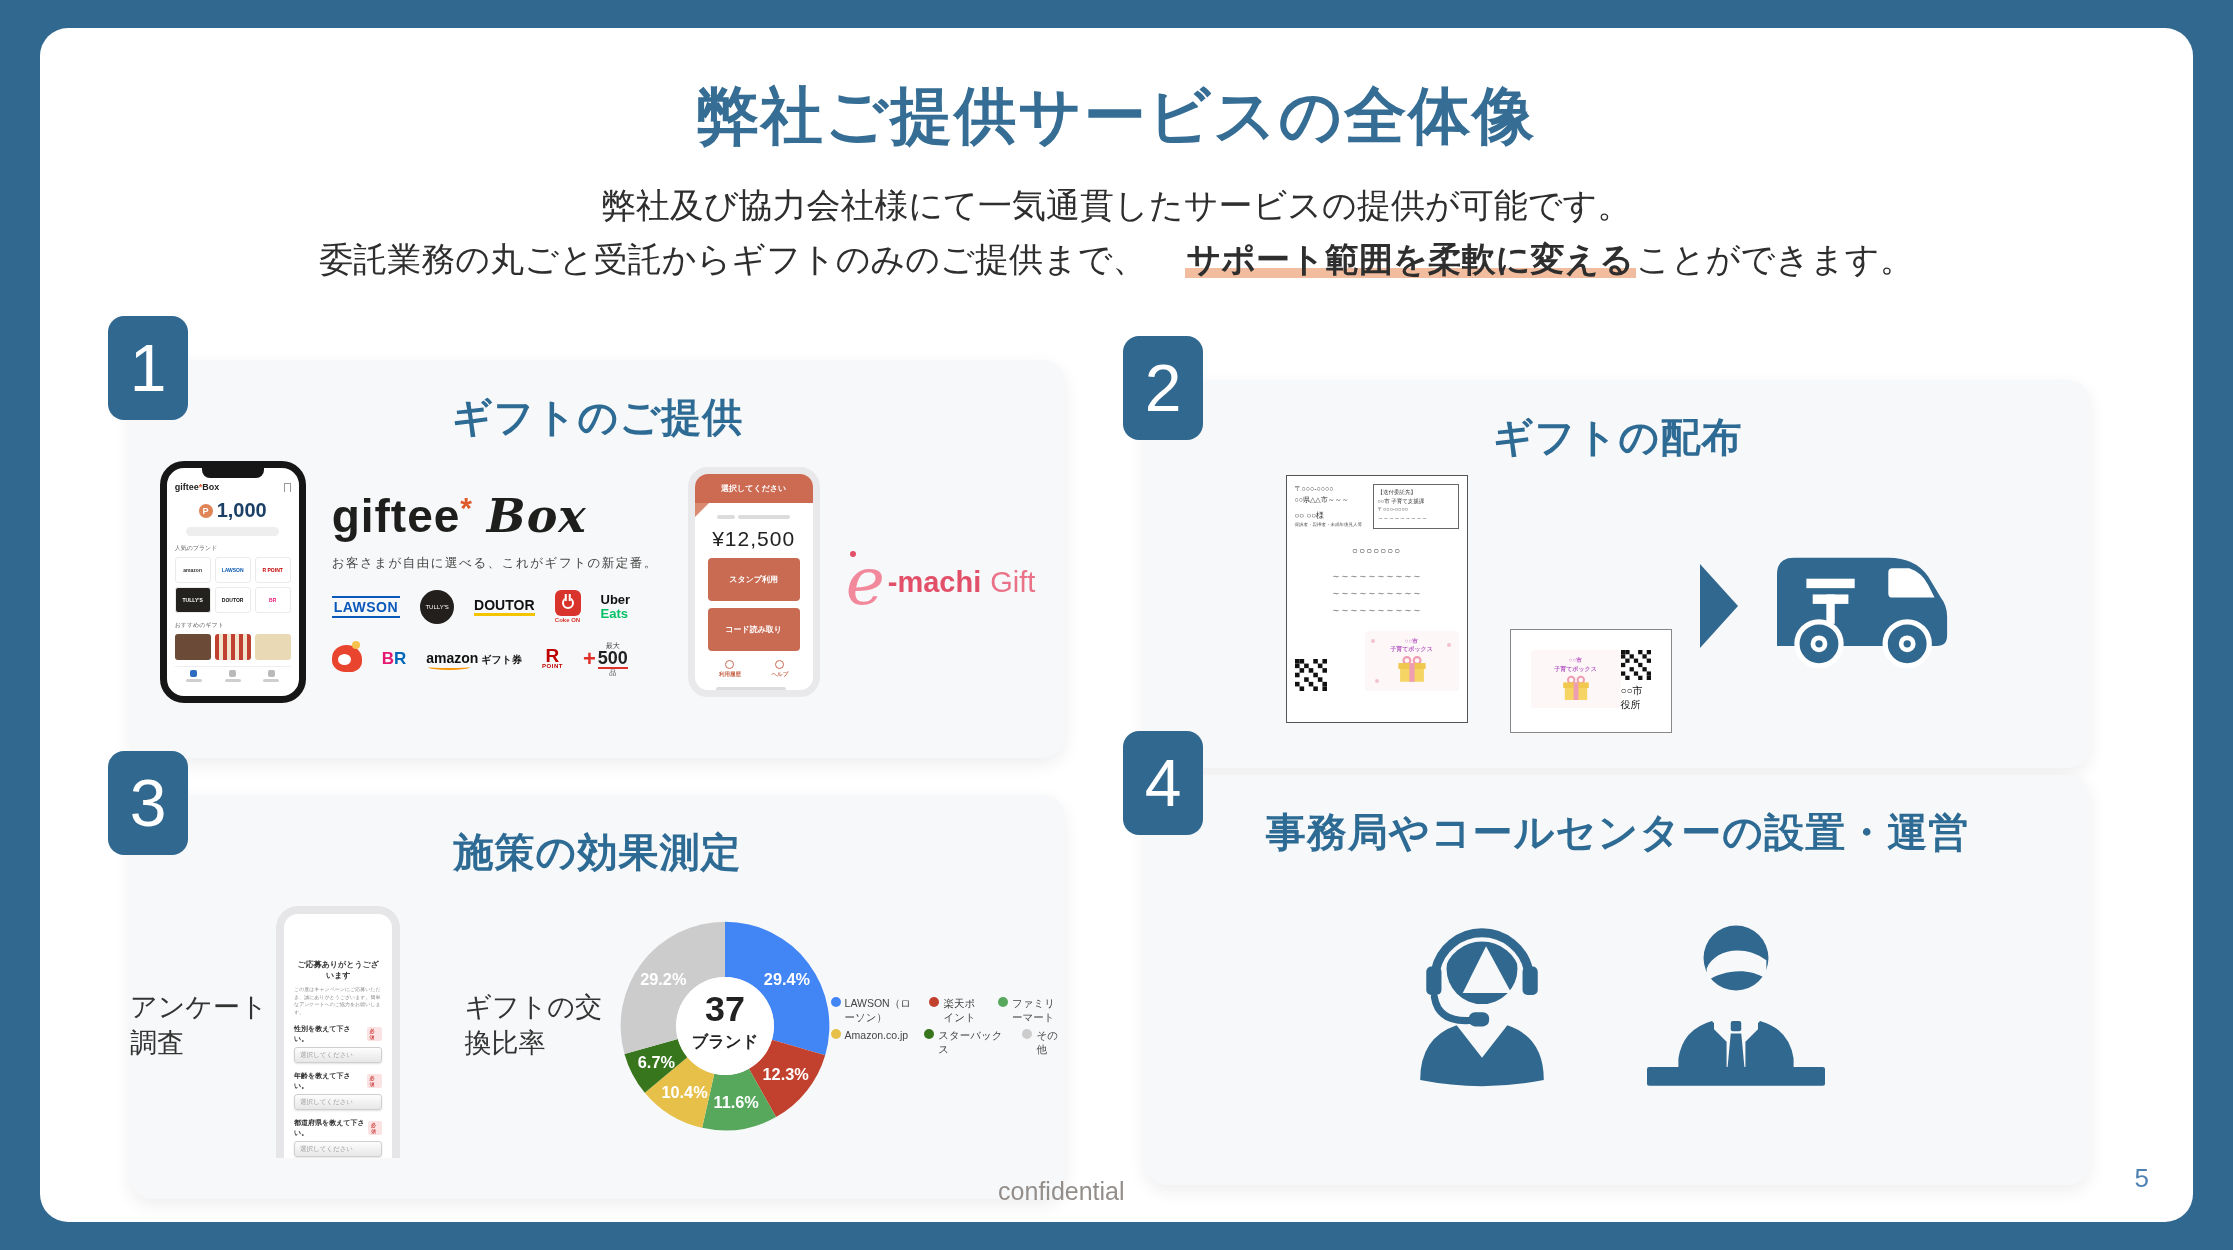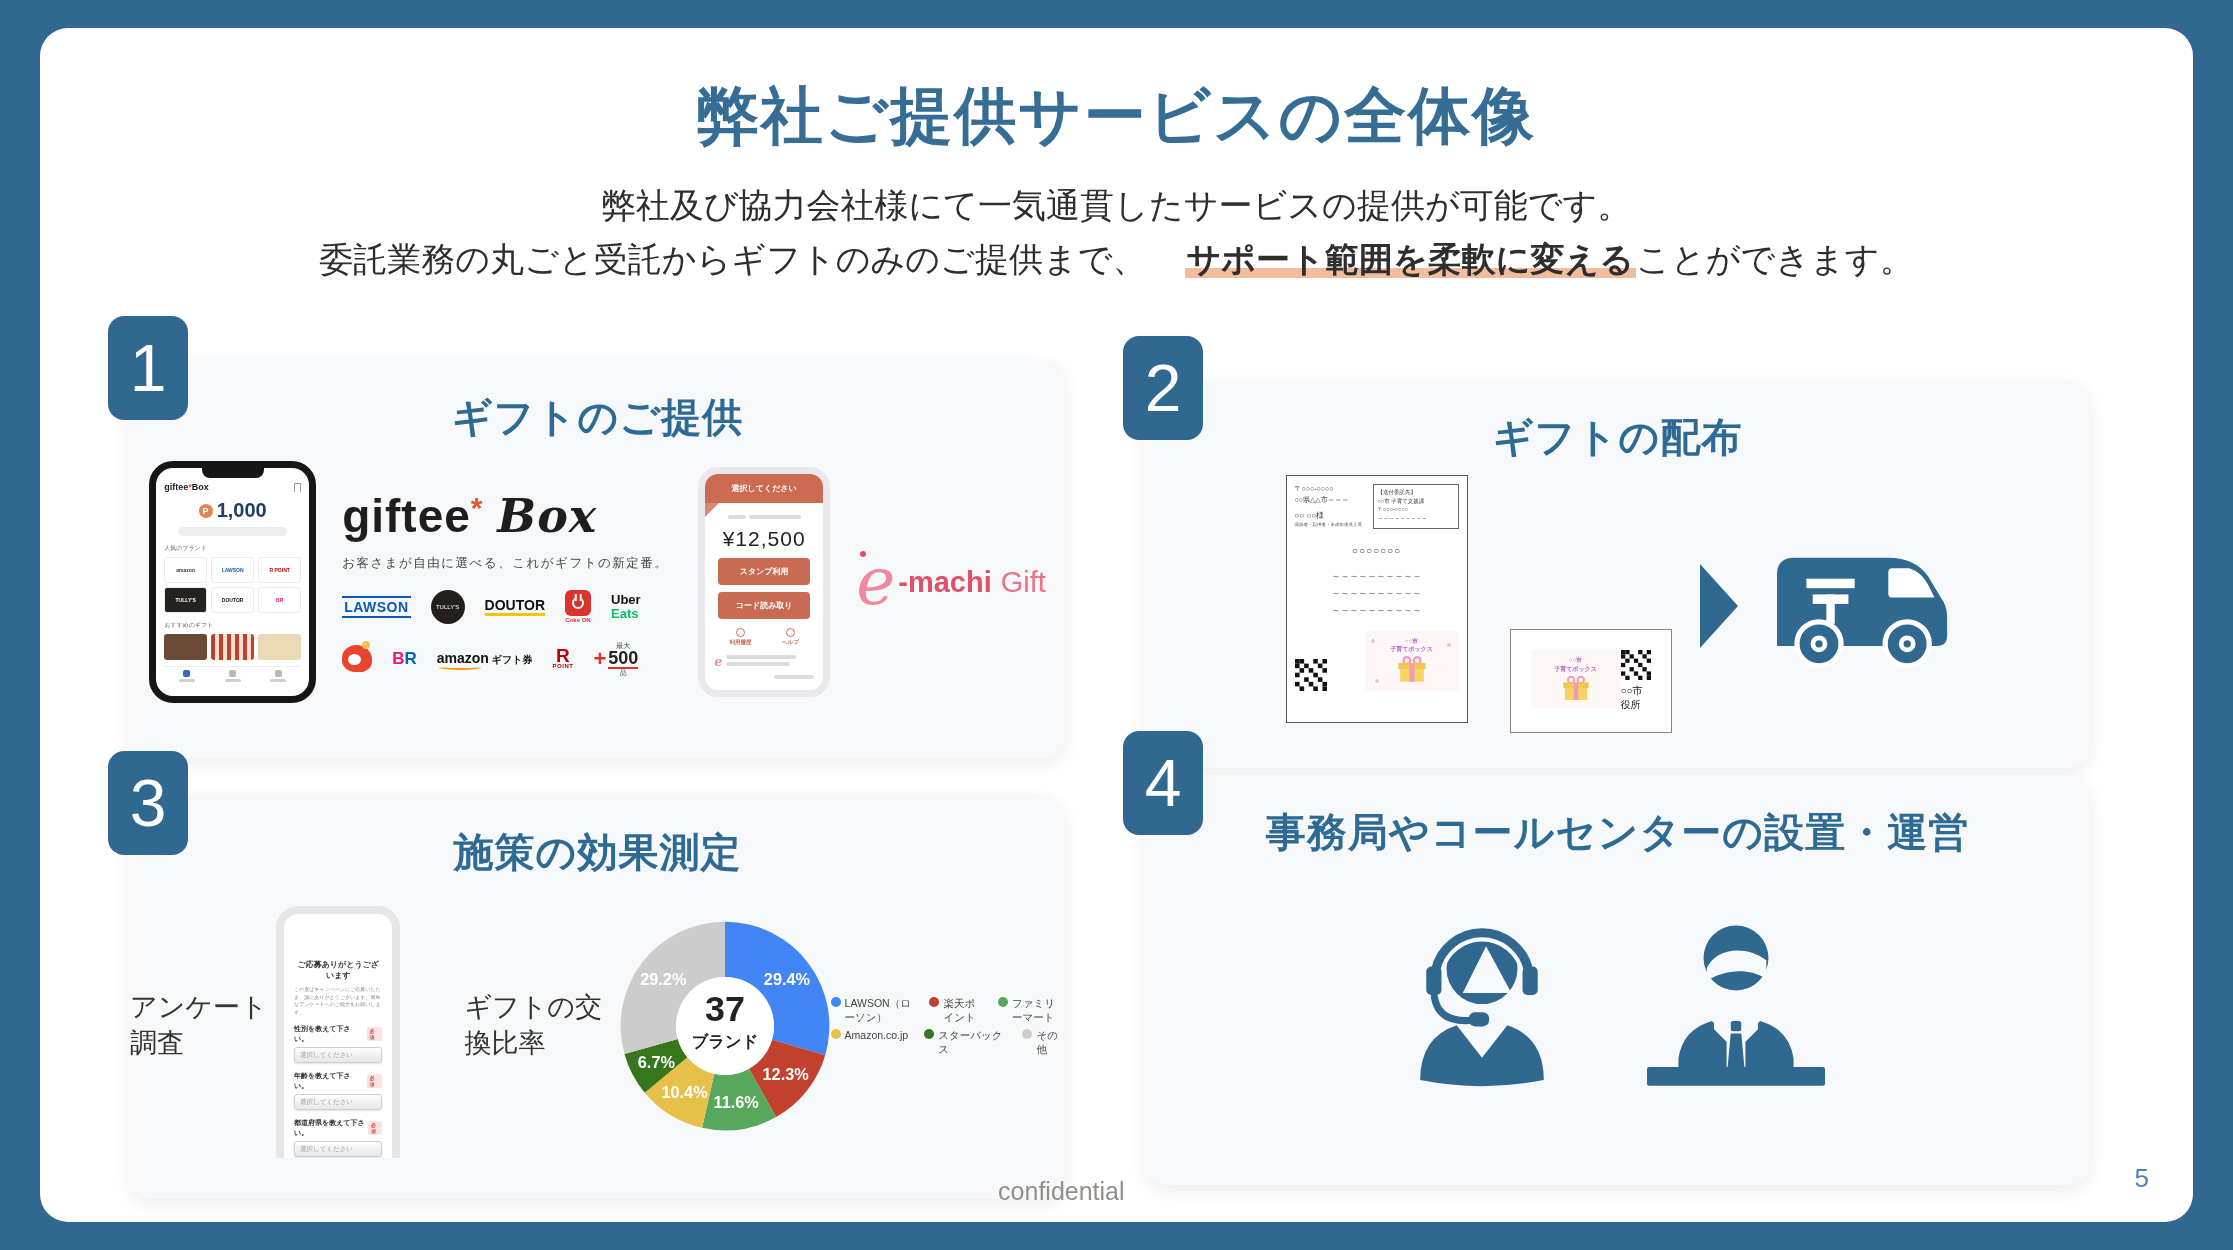--- a/index.html
+++ b/index.html
@@ -20,21 +20,21 @@
   .card{position:absolute;background:var(--cardbg);border-radius:22px;box-shadow:0 6px 18px rgba(0,0,0,.07);}
   .card1{left:90px;top:332px;width:935px;height:398px;}
   .card2{left:1105px;top:352px;width:945px;height:388px;}
   .card3{left:90px;top:767px;width:935px;height:404px;}
   .card4{left:1105px;top:747px;width:945px;height:410px;}
   .badge{position:absolute;left:-22px;top:-44px;width:80px;height:104px;background:var(--teal);border-radius:16px;color:#fff;
          display:flex;align-items:center;justify-content:center;font-size:66px;font-weight:300;}
   .card-title{padding-top:30px;text-align:center;font-size:40px;font-weight:bold;color:#2e6b94;letter-spacing:1px;}
   
   .c1row{display:flex;justify-content:center;align-items:center;gap:26px;margin-top:16px;padding:0 18px;}
-  .phone-black{width:167px;height:242px;border:7px solid #161616;border-radius:24px;background:#fff;position:relative;overflow:hidden;flex:none;}
+  .phone-black{width:146px;height:242px;border:7px solid #161616;border-radius:24px;background:#fff;position:relative;overflow:hidden;flex:none;}
   .notch{position:absolute;top:0;left:50%;transform:translateX(-50%);width:62px;height:10px;background:#161616;border-radius:0 0 8px 8px;}
   .pb-in{padding:14px 8px 0;font-size:6px;color:#555;}
   .pb-head{display:flex;justify-content:space-between;align-items:center;}
   .pb-logo{font-size:9px;font-weight:bold;color:#222;}
   .pb-logo .st{color:#e0592a;}
   .bookmark{width:7px;height:9px;border:1px solid #999;border-bottom:none;}
   .pb-points{display:flex;justify-content:center;align-items:center;gap:4px;margin-top:7px;}
   .pcoin{width:14px;height:14px;border-radius:50%;background:#e08558;color:#fff;font-size:9px;font-weight:bold;display:flex;align-items:center;justify-content:center;}
   .pval{font-size:20px;font-weight:bold;color:#1c3f66;}
   .pb-pill{margin:5px auto 0;width:80%;height:9px;border-radius:5px;background:#eee;}
@@ -94,21 +94,21 @@
   .b500 .s{font-size:7px;color:#333;}
   .b500 .n{font-size:18px;font-weight:900;color:#222;border-bottom:2px solid #e0302a;}
   
   .phone-gift{width:132px;height:230px;border:7px solid #e9e9ec;border-radius:20px;background:#fff;overflow:hidden;flex:none;}
   .pg-head{background:#cd6a52;color:#fff;font-size:8px;font-weight:bold;text-align:center;padding:9px 0;}
   .pg-body{position:relative;padding:8px 9px 0;}
   .pg-corner{position:absolute;left:0;top:0;width:0;height:0;border-top:14px solid #d98a70;border-right:14px solid transparent;}
   .pg-bars{display:flex;gap:3px;justify-content:center;margin-top:4px;}
   .bar{background:#dcdcdc;border-radius:2px;height:4px;}
   .pg-amt{text-align:center;font-size:21px;color:#222;margin-top:8px;letter-spacing:1px;}
-  .pg-btn{margin:7px 4px 0;background:#c96a52;color:#fff;font-size:8px;font-weight:bold;text-align:center;border-radius:4px;padding:8px 0;}
+  .pg-btn{margin:7px 4px 0;background:#c96a52;color:#fff;font-size:8px;font-weight:bold;text-align:center;border-radius:4px;padding:16px 0;}
   .pg-links{display:flex;justify-content:space-around;margin-top:9px;}
   .pg-link{display:flex;flex-direction:column;align-items:center;gap:2px;font-size:5.5px;color:#c96a52;font-weight:bold;}
   .pg-link i{width:9px;height:9px;border:1.5px solid #c96a52;border-radius:50%;}
   .pg-foot{display:flex;gap:4px;align-items:flex-start;margin-top:9px;}
   .pg-e{font-family:"DejaVu Serif",serif;font-style:italic;font-size:13px;color:#ef8ba0;font-weight:bold;line-height:1;}
   .pg-ft-bars{flex:1;display:flex;flex-direction:column;gap:3px;}
   
   .emachi{display:flex;align-items:center;flex:none;}
   .emachi .e{font-family:"DejaVu Serif",serif;font-style:italic;font-size:66px;color:#f2889b;line-height:.75;position:relative;}
   .emachi .e::before{content:"";position:absolute;left:4px;top:-6px;width:6px;height:6px;border-radius:50%;background:#e14f68;}

